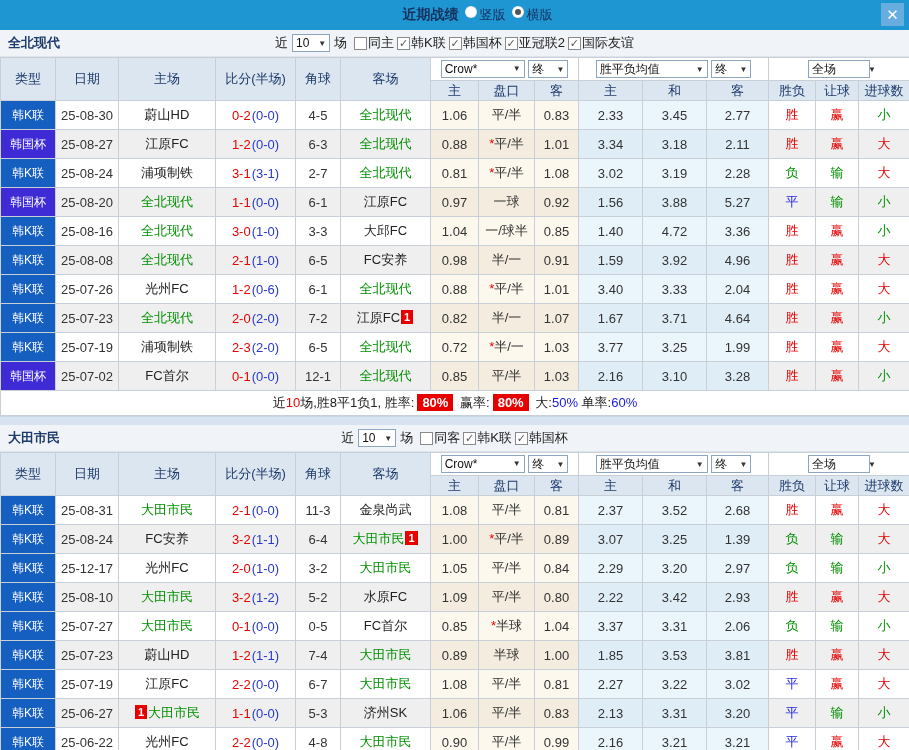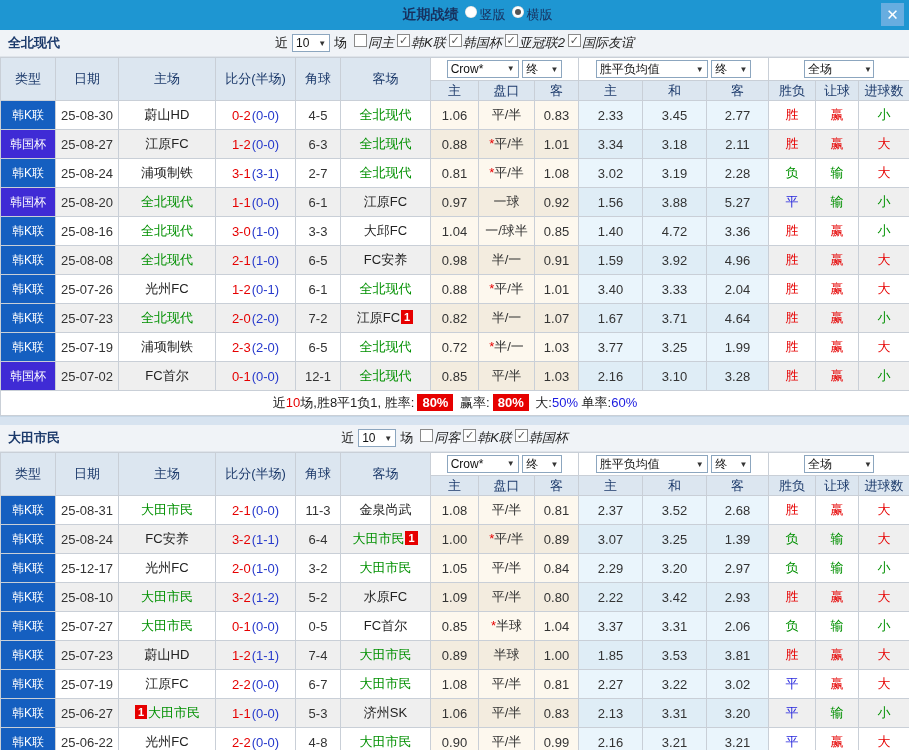--- a/index.html
+++ b/index.html
@@ -15,32 +15,32 @@
   .radio-opt{display:inline-flex;align-items:flex-start;gap:3px;color:#17315f;font-size:13px;cursor:pointer;}
   .radio{width:12px;height:12px;border-radius:50%;background:#fff;display:inline-block;position:relative;box-shadow:inset 0 0 1px #999;}
   .radio.on::after{content:"";position:absolute;left:3px;top:3px;right:3px;bottom:3px;border-radius:50%;background:#555;}
   .close-btn{position:absolute;right:5px;top:3px;width:23px;height:23px;background:#67ade0;color:#fff;
     font-weight:bold;font-size:15px;display:flex;align-items:center;justify-content:center;cursor:pointer;}
   
   .section-band{height:26px;background:#f0f3f7;border-bottom:1px solid #dfe4ea;position:relative;display:flex;align-items:center;}
   .section-title{position:absolute;left:8px;font-weight:bold;font-size:13px;color:#1c3a6b;}
   .filter{margin:0 auto;display:flex;align-items:center;gap:4px;font-size:13px;color:#222;}
   .checks{display:inline-flex;align-items:center;}
-  .chk-item{display:inline-flex;align-items:flex-start;cursor:pointer;margin-left:3px;font-style:italic;}
+  .chk-item{display:inline-flex;align-items:center;cursor:pointer;margin-left:3px;}
   .cb{width:13px;height:13px;border:1px solid #8a8a8a;background:#fff;display:inline-flex;align-items:center;justify-content:center;
       font-size:11px;line-height:11px;color:#555;font-weight:bold;margin-right:1px;box-sizing:border-box;}
   
   .sel{display:inline-flex;align-items:center;justify-content:space-between;background:#fff;border:1px solid #8ca6bf;
        height:18px;padding:0 3px;font-size:12px;color:#111;cursor:pointer;box-sizing:border-box;gap:3px;}
   .sel .arr{font-size:8px;color:#333;}
   .sel-count{width:38px;}
-  .sel-crow{width:72px;}
+  .sel-crow{width:84px;}
   .sel-final{width:40px;}
   .sel-avg{width:112px;}
-  .sel-scope{width:70px;gap:32px;}
+  .sel-scope{width:62px;gap:32px;}
   
   table{border-collapse:collapse;table-layout:fixed;width:909px;}
   th,td{border:1px solid #c9cfd7;text-align:center;overflow:hidden;white-space:nowrap;padding:0;}
   thead th{background:#dce6f0;color:#1c3a6b;font-weight:normal;font-size:13px;}
   tr.h1 th{height:22px;}
   tr.h2 th{height:19px;}
   tr.h1 th.hg{background:#fff;}
   tbody td{height:28px;font-size:13px;}
   tbody tr:nth-child(odd) td{background:#fff;}
   tbody tr:nth-child(even) td{background:#efefef;}
@@ -288,21 +288,21 @@
           <td class="blue">3.92</td>
           <td class="blue">4.96</td>
           <td class="r">胜</td>
           <td class="r">赢</td>
           <td class="r">大</td>
         </tr>
         <tr>
           <td class="c-type lg-k">韩K联</td>
           <td>25-07-26</td>
           <td class="team"><span class="t-norm">光州FC</span></td>
-          <td><span class="ft">1-2</span><span class="ht">(0-1)</span></td>
+          <td><span class="ft">1-2</span><span class="ht">(0-6)</span></td>
           <td>6-1</td>
           <td class="team"><span class="t-green">全北现代</span></td>
           <td class="cream">0.88</td>
           <td class="cream"><span class="star">*</span><span>平/半</span></td>
           <td class="cream">1.01</td>
           <td class="blue">3.40</td>
           <td class="blue">3.33</td>
           <td class="blue">2.04</td>
           <td class="r">胜</td>
           <td class="r">赢</td>

